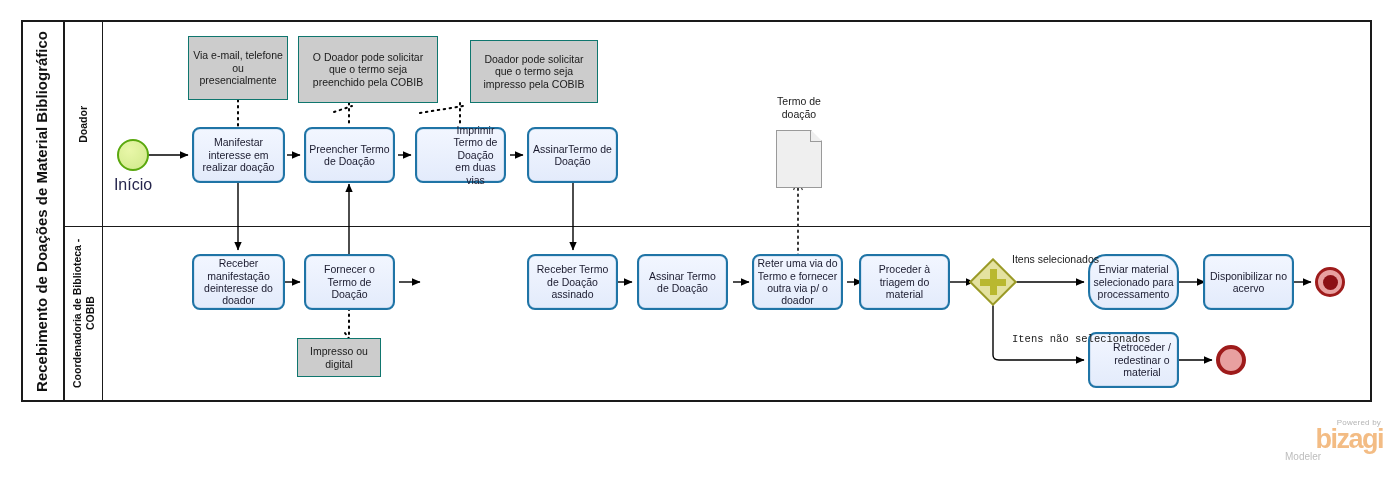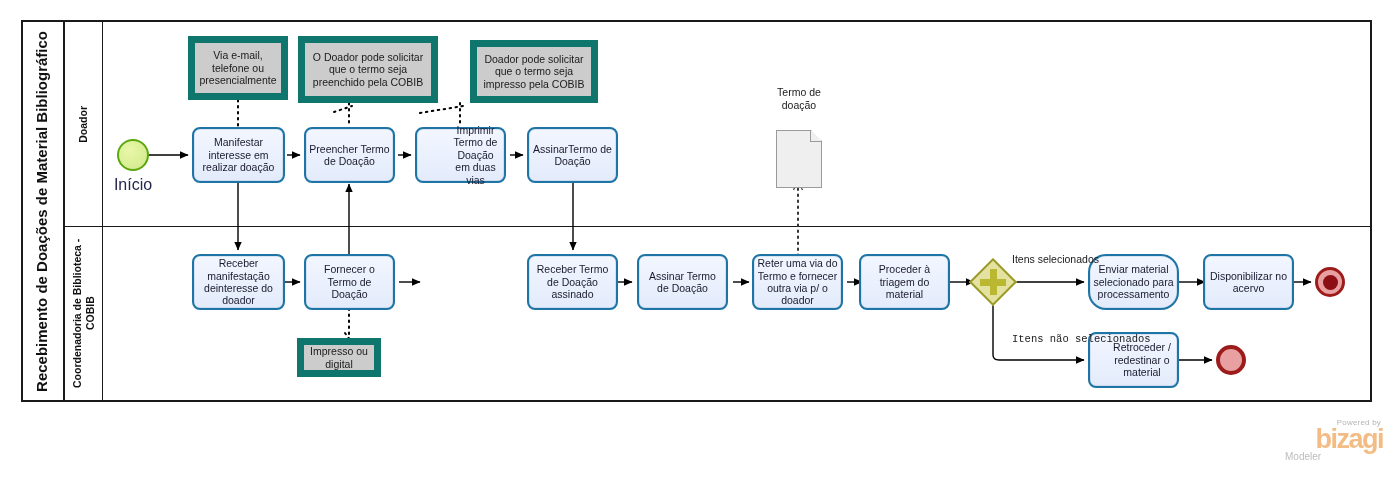--- a/index.html
+++ b/index.html
@@ -28,21 +28,21 @@
 
   
   .task{position:absolute;box-sizing:border-box;border:2px solid #1f74a6;
         border-radius:8px;background:linear-gradient(180deg,#f2f6ff 0%,#e3ebfb 100%);
         display:flex;align-items:center;justify-content:center;text-align:center;
         font-size:10.5px;color:#1a1a2e;line-height:1.18;padding:2px 3px;
         box-shadow:0 0 0 0.5px rgba(31,116,166,.25) inset;}
 
   
   .anno{position:absolute;box-sizing:border-box;background:#cccccc;
-        border:7px solid #0f766e;display:flex;align-items:center;
+        border:1px solid #0f766e;display:flex;align-items:center;
         justify-content:center;text-align:center;font-size:10.5px;
         color:#1a1a1a;line-height:1.2;padding:3px 4px;}
 
   
   .ev{position:absolute;border-radius:50%;box-sizing:border-box;}
   .ev-start{width:32px;height:32px;border:2px solid #5aa80e;
         background:radial-gradient(circle at 38% 32%,#e9f7a9,#cfe98a);}
   .ev-end{width:30px;height:30px;border:4px solid #9e1b1b;
         background:#e8a0a0;}
   .ev-end-term{width:30px;height:30px;border:3px solid #9e1b1b;
@@ -167,21 +167,21 @@
   <div class="anno" style="left:188px;top:36px;width:100px;height:64px;">Via e-mail, telefone ou presencialmente</div>
   <div class="anno" style="left:298px;top:36px;width:140px;height:67px;">O Doador pode solicitar que o termo seja preenchido pela COBIB</div>
   <div class="anno" style="left:470px;top:40px;width:128px;height:63px;">Doador pode solicitar que o termo seja impresso pela COBIB</div>
   <div class="anno" style="left:297px;top:338px;width:84px;height:39px;">Impresso ou digital</div>
 
   <div class="task" style="left:192px;top:127px;width:93px;height:56px;">Manifestar interesse em realizar doação</div>
   <div class="task" style="left:304px;top:127px;width:91px;height:56px;">Preencher Termo de Doação</div>
   <div class="task" style="left:415px;top:127px;width:91px;height:56px;padding-left:33px;">Imprimir Termo de Doação em duas vias</div>
   <div class="task" style="left:527px;top:127px;width:91px;height:56px;">AssinarTermo de Doação</div>
 
-  <div class="dataobj-label" style="left:760px;top:86px;width:78px;">Termo de doação</div>
+  <div class="dataobj-label" style="left:760px;top:95px;width:78px;">Termo de doação</div>
   <div class="dataobj" style="left:776px;top:130px;"></div>
 
   <div class="task" style="left:304px;top:254px;width:91px;height:56px;">Fornecer o Termo de Doação</div>
   <div class="task" style="left:192px;top:254px;width:93px;height:56px;">Receber manifestação deinteresse do doador</div>
   <div class="task" style="left:527px;top:254px;width:91px;height:56px;">Receber Termo de Doação assinado</div>
   <div class="task" style="left:637px;top:254px;width:91px;height:56px;">Assinar Termo de Doação</div>
   <div class="task" style="left:752px;top:254px;width:91px;height:56px;">Reter uma via do Termo e fornecer outra via p/ o doador</div>
   <div class="task" style="left:859px;top:254px;width:91px;height:56px;">Proceder à triagem do material</div>
   <div class="task" style="left:1088px;top:254px;width:91px;height:56px;border-radius:18px;">Enviar material selecionado para processamento</div>
   <div class="task" style="left:1203px;top:254px;width:91px;height:56px;">Disponibilizar no acervo</div>

